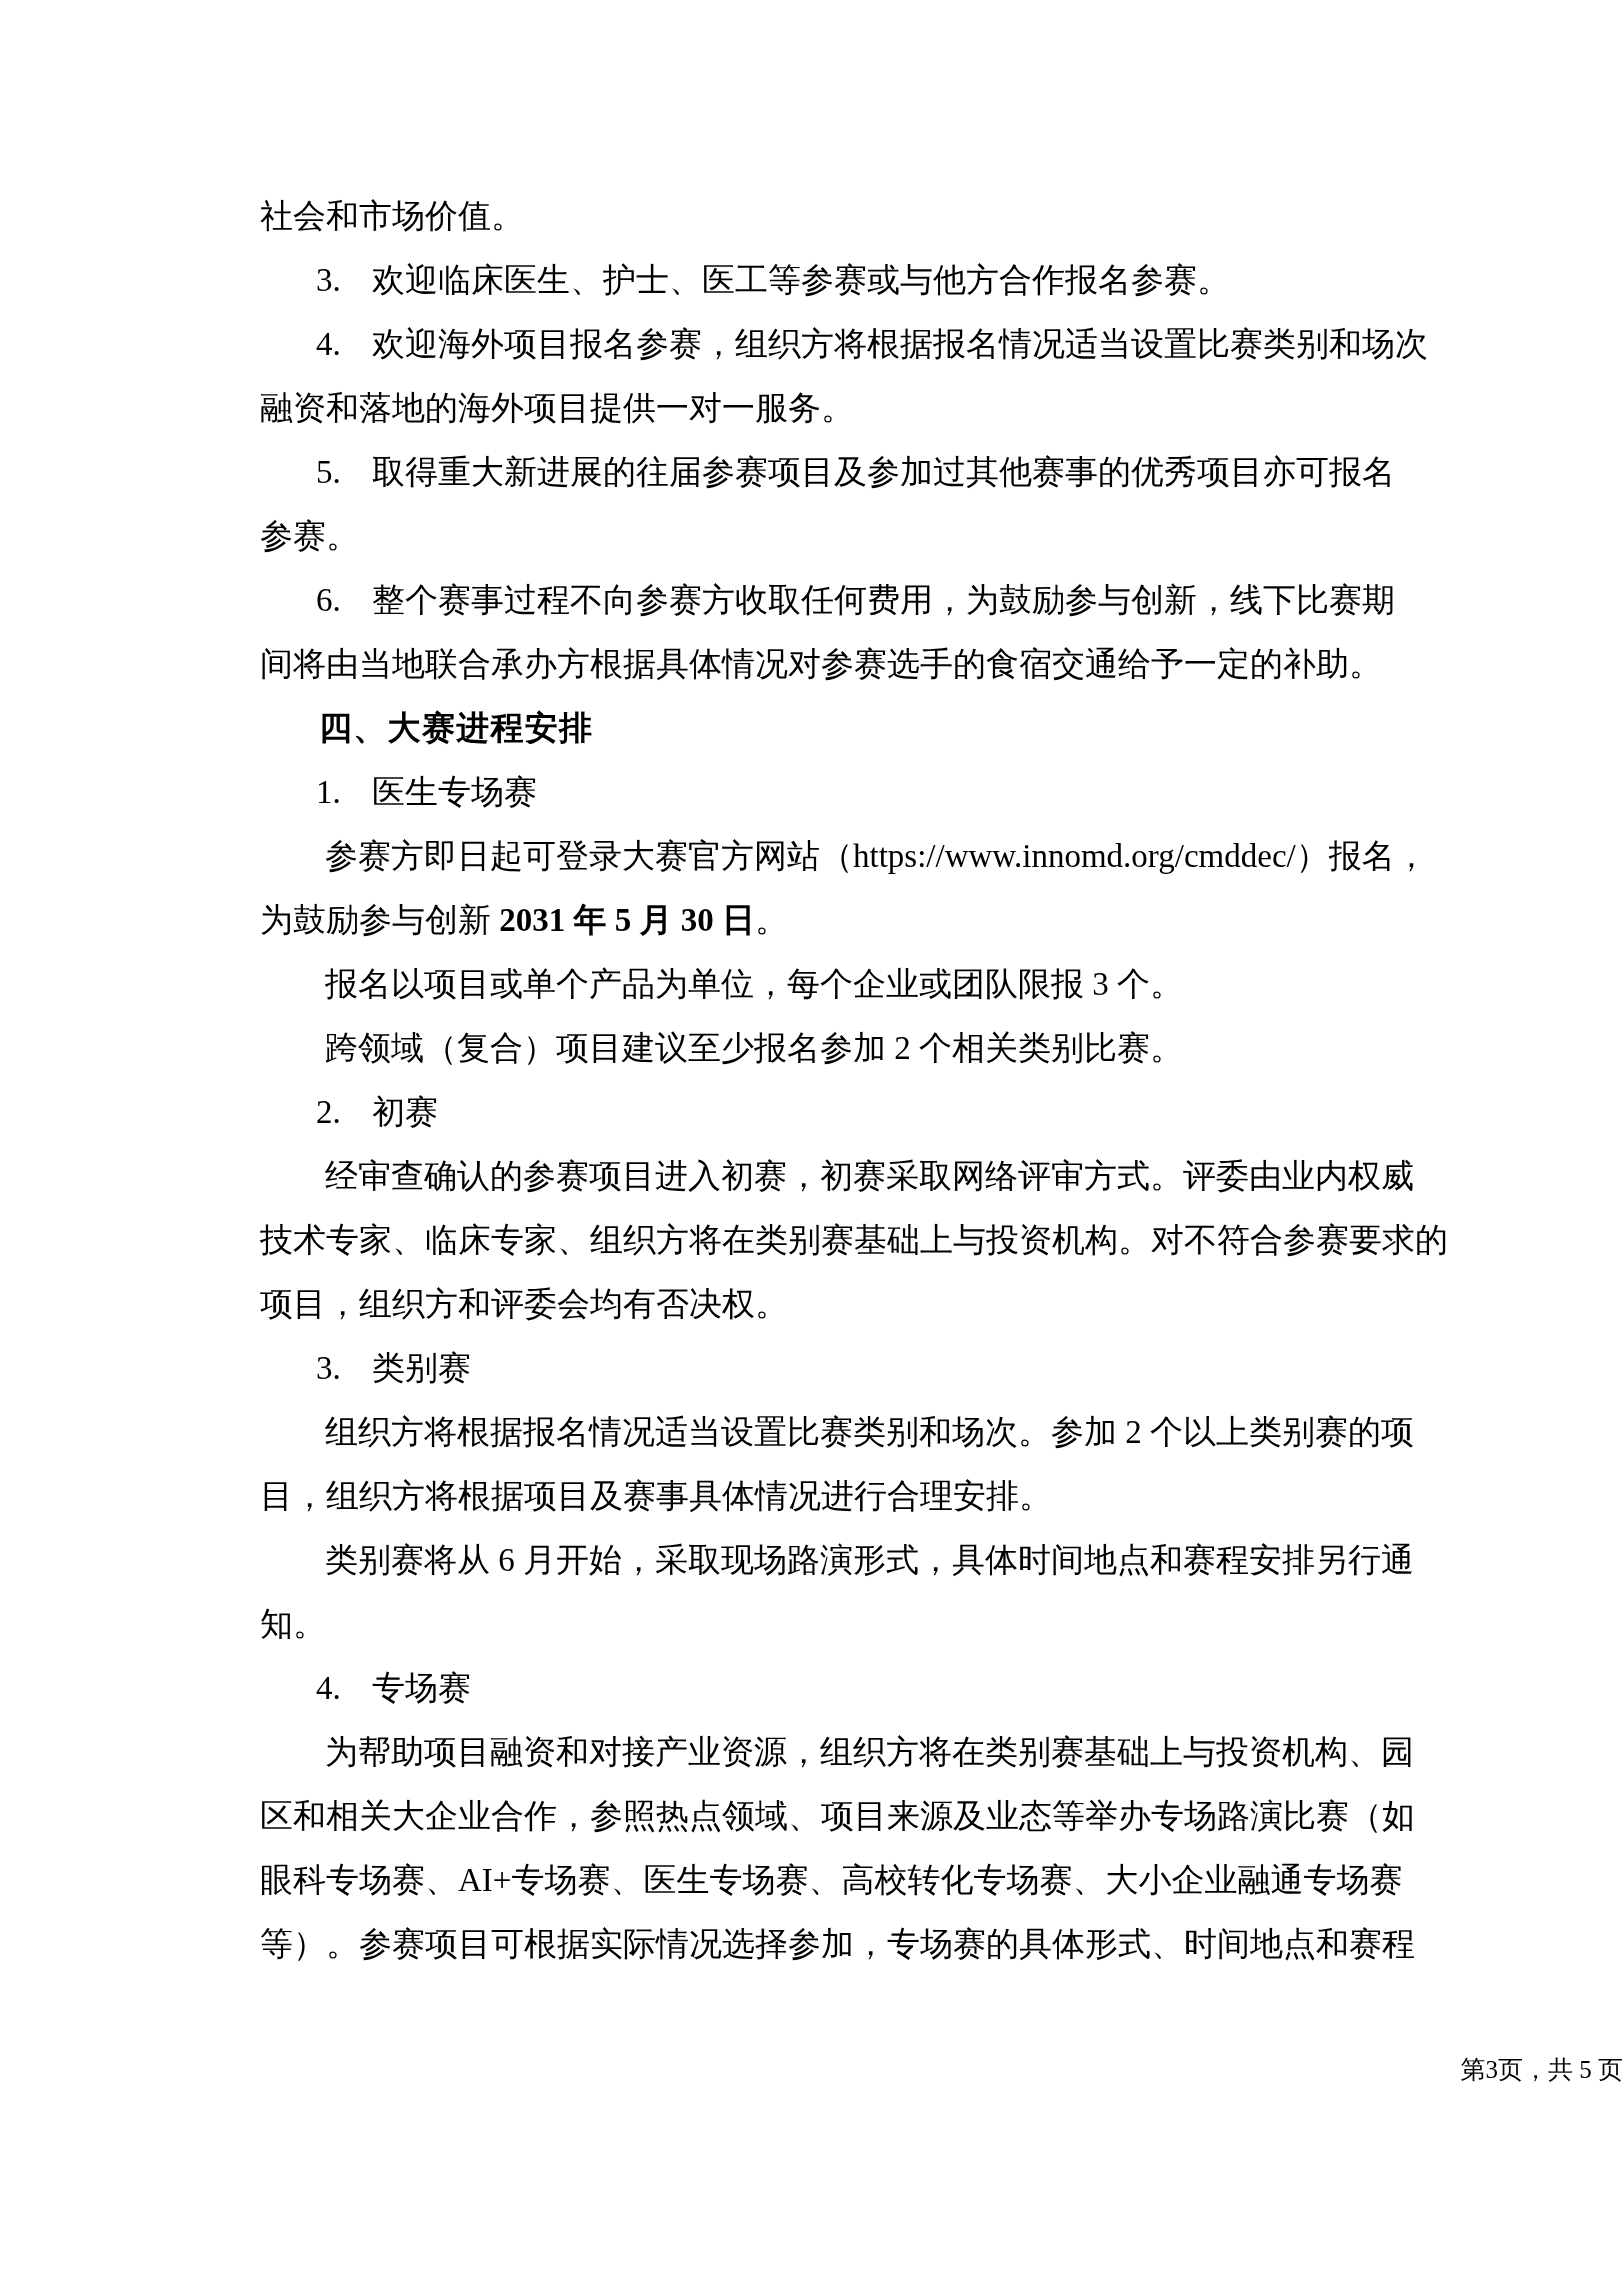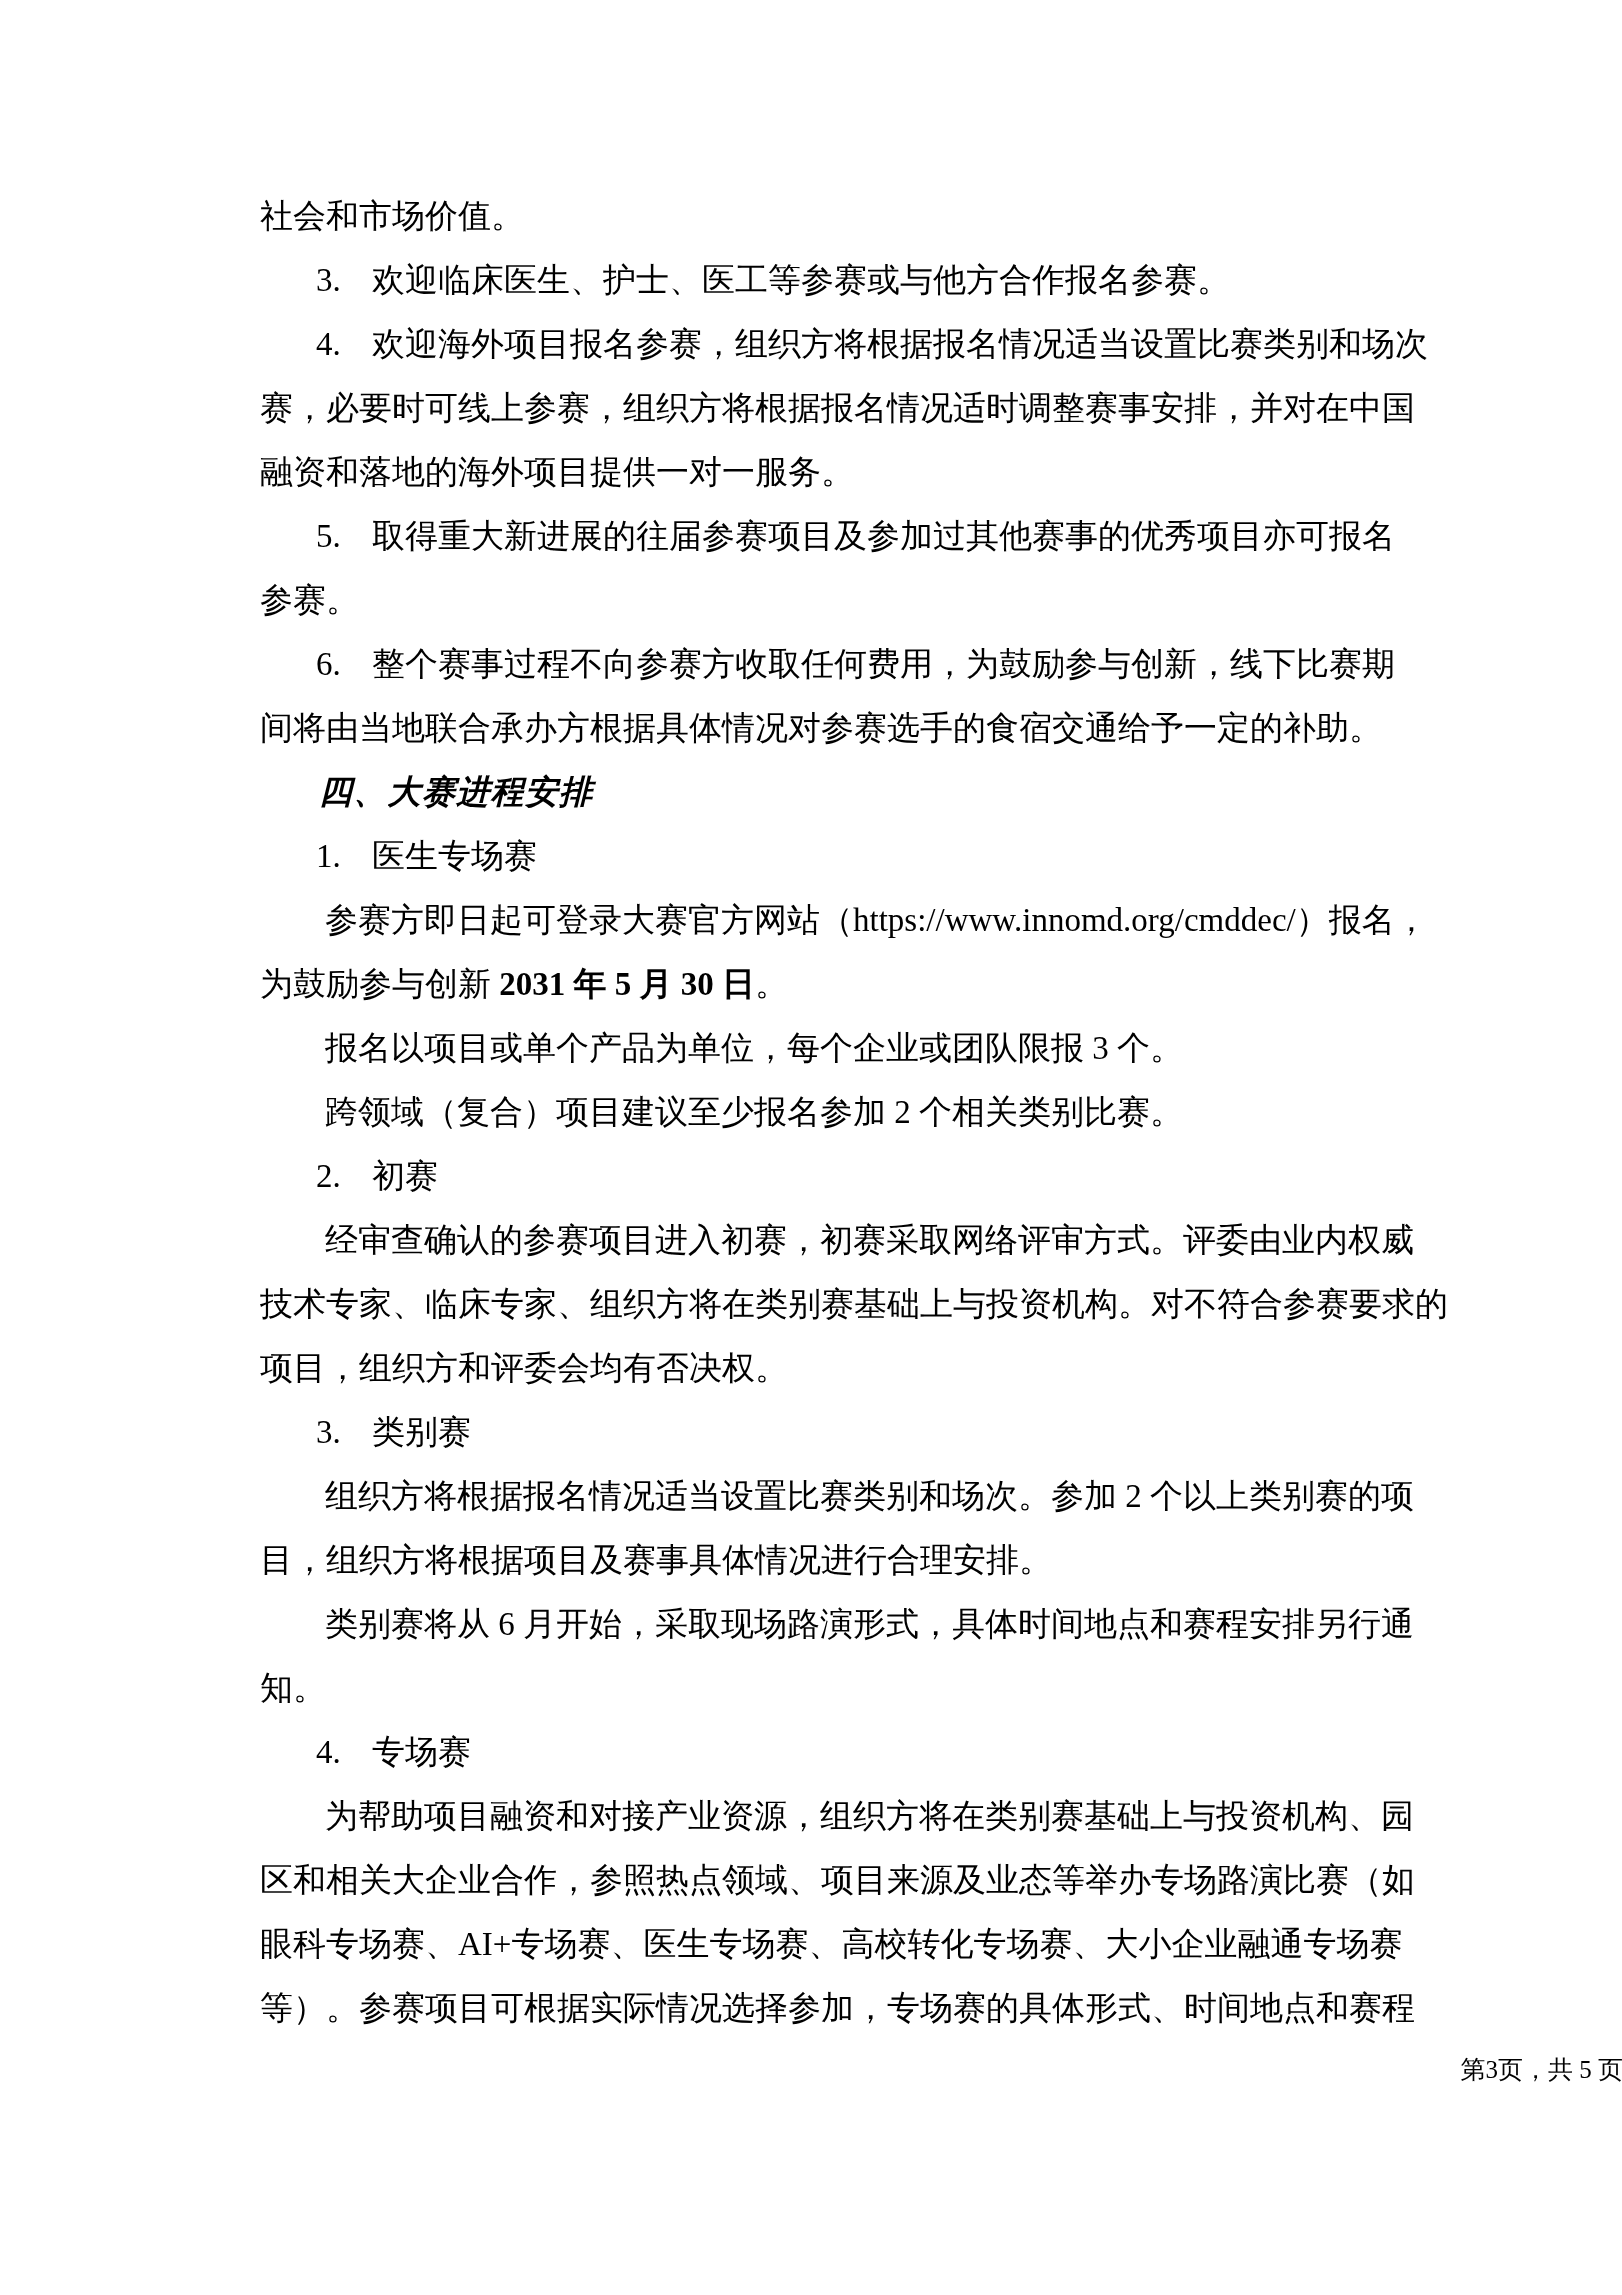--- a/index.html
+++ b/index.html
@@ -36,21 +36,20 @@
   .par { padding-left: 65px; }
   .num {
     display: inline-block;
     width: 56px;
   }
   .hd {
     font-family: "Liberation Sans", "DejaVu Sans", sans-serif;
     font-weight: 700;
     padding-left: 59px;
     letter-spacing: 1.3px;
-    font-style: italic;
   }
   .b { font-weight: 700; }
   .footer {
     position: absolute;
     top: 2055px;
     left: 0;
     width: 1623px;
     text-align: right;
     font-size: 25px;
     line-height: 30px;
@@ -63,21 +62,20 @@
 
 <div class="page">
   <div class="content">
 
     <div class="l"><span>社会和市场价值。</span></div>
 
     <div class="l ind"><span class="num">3.</span><span>欢迎临床医生、护士、医工等参赛或与他方合作报名参赛。</span></div>
 
     <div class="l ind"><span class="num">4.</span><span>欢迎海外项目报名参赛，组织方将根据报名情况适当设置比赛类别和场次</span></div>
 
-    <div class="l"><span>赛，必要时可线上参赛，组织方将根据报名情况适时调整赛事安排，并对在中国</span></div>
 
     <div class="l"><span>融资和落地的海外项目提供一对一服务。</span></div>
 
     <div class="l ind"><span class="num">5.</span><span>取得重大新进展的往届参赛项目及参加过其他赛事的优秀项目亦可报名</span></div>
 
     <div class="l"><span>参赛。</span></div>
 
     <div class="l ind"><span class="num">6.</span><span>整个赛事过程不向参赛方收取任何费用，为鼓励参与创新，线下比赛期</span></div>
 
     <div class="l"><span>间将由当地联合承办方根据具体情况对参赛选手的食宿交通给予一定的补助。</span></div>

